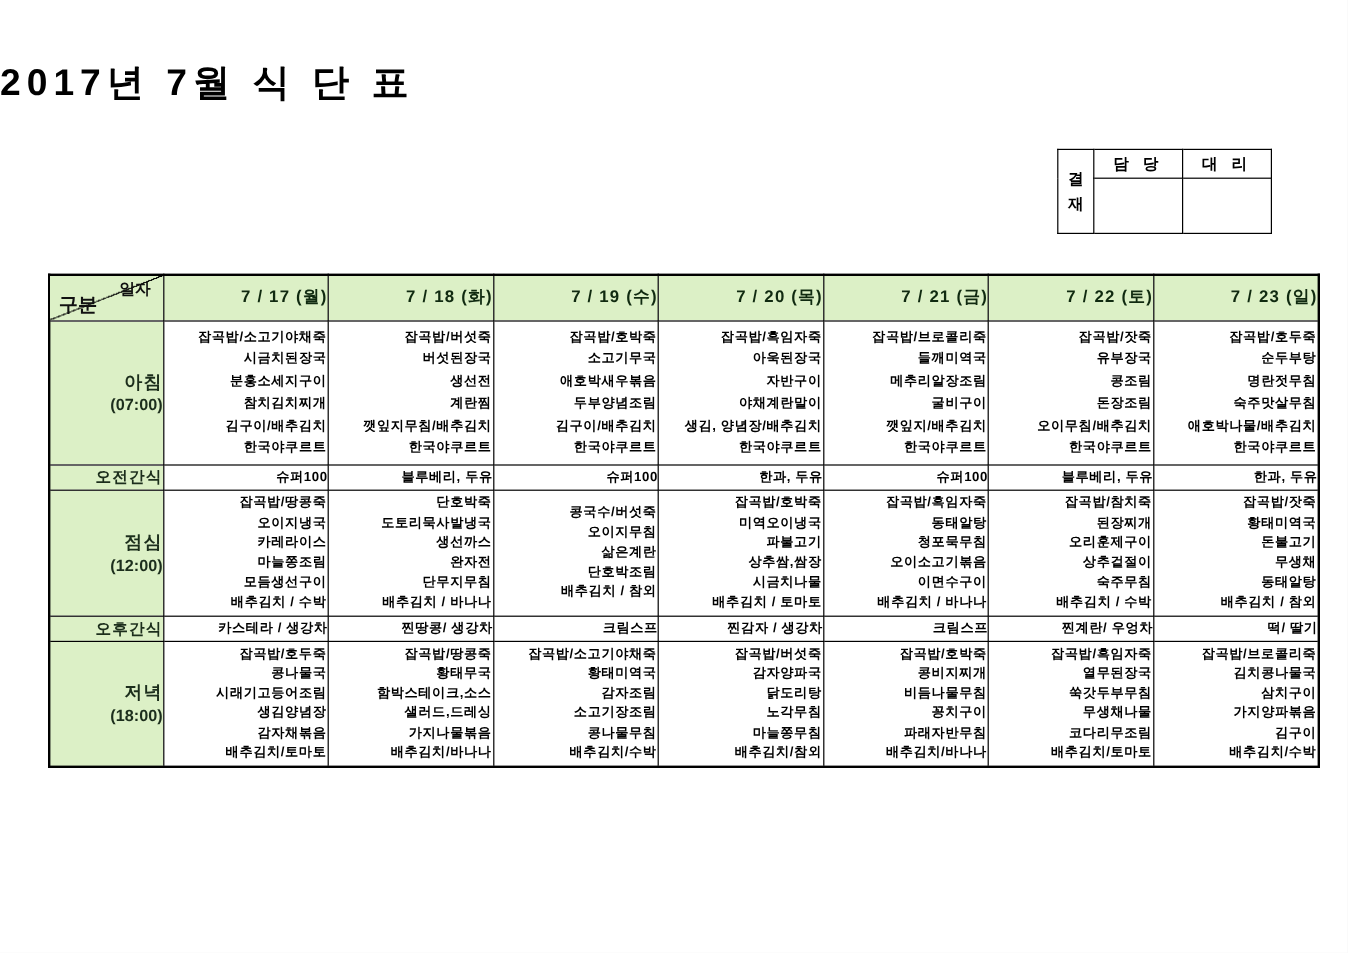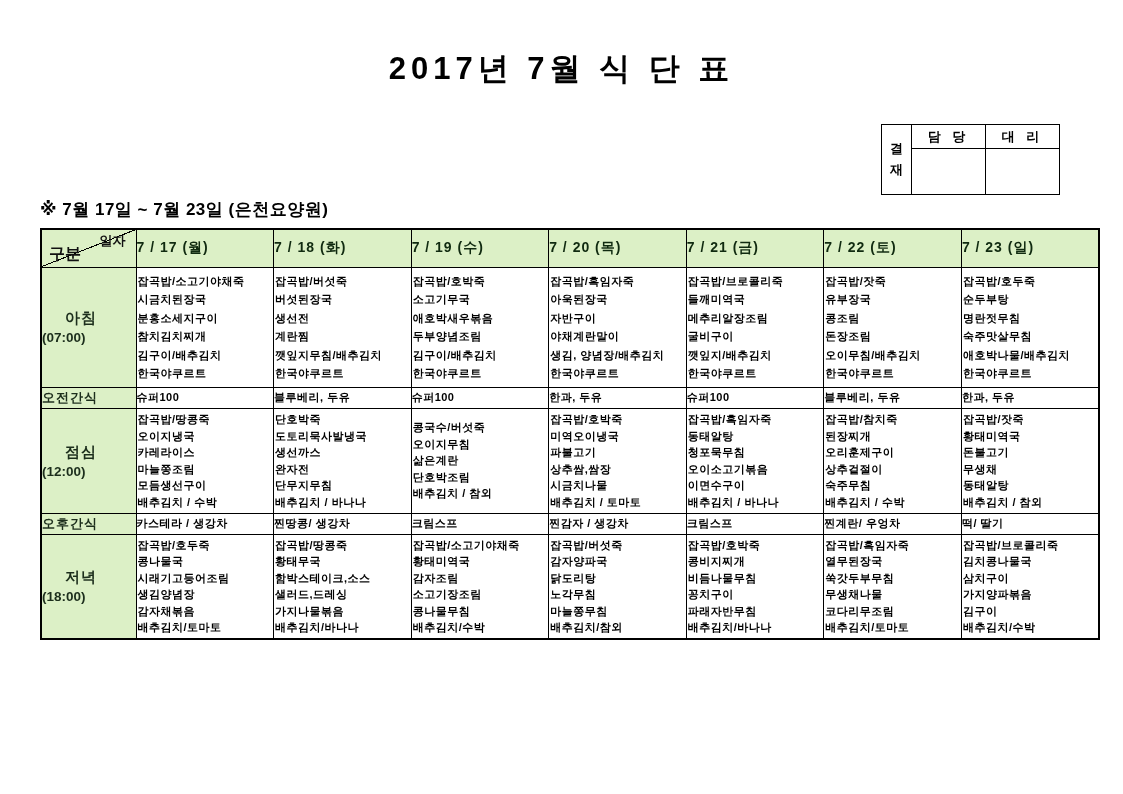--- a/index.html
+++ b/index.html
@@ -3,41 +3,41 @@
 <meta charset="utf-8">
 <style>
   * { margin:0; padding:0; box-sizing:border-box; }
   body { background:#e8e8e8; font-family:"Liberation Sans","DejaVu Sans",sans-serif; }
   .page {
     position:relative; width:1123px; height:794px; background:#ffffff;
     margin:0 auto; overflow:hidden; color:#111;
   }
   .title {
     position:absolute; top:48px; left:0; width:100%;
-    text-align:center; font-size:31px; font-weight:bold; letter-spacing:5px; color:#000;
+    font-size:31px; font-weight:bold; letter-spacing:5px; color:#000;
   }
   
   .approval {
     position:absolute; top:124px; left:881px; border-collapse:collapse;
   }
   .approval td {
     border:1px solid #000; text-align:center; vertical-align:middle;
     font-size:13px; font-weight:bold; color:#000;
   }
   .approval .stamp { width:30px; height:70px; word-break:break-all; line-height:1.6; padding:0 7px; }
   .approval .head { width:74px; height:24px; letter-spacing:4px; }
   .approval .sig  { width:74px; height:46px; }
   .subtitle {
     position:absolute; top:198px; left:40px;
     font-size:17px; font-weight:bold; letter-spacing:0.5px; color:#000;
   }
   
   .menu-wrap { position:absolute; top:228px; left:40px; }
   table.menu { border-collapse:collapse; table-layout:fixed; width:1058px; border:2px solid #000; }
-  table.menu td { border:1px solid #000; vertical-align:middle; text-align:left; overflow:hidden; }
+  table.menu td { border:1px solid #000; vertical-align:middle; text-align:right; overflow:hidden; }
   td.corner {
     position:relative; height:38px; background-color:var(--green);
     background-image:linear-gradient(to bottom right,
       transparent calc(50% - 1px), #000 calc(50% - 1px), #000 50%, transparent 50%);
   }
   td.corner .c-top  { position:absolute; top:2px; right:10px; font-size:13px; font-weight:bold; }
   td.corner .c-bot  { position:absolute; bottom:2px; left:7px; font-size:16px; font-weight:bold; }
   td.day {
     background-color:var(--green); font-size:14px; font-weight:bold;
     letter-spacing:1px; color:#102a10; height:38px;
@@ -77,21 +77,20 @@
         <td class="head">담 당</td>
         <td class="head">대 리</td>
       </tr>
       <tr>
         <td class="sig"></td>
         <td class="sig"></td>
       </tr>
     </tbody>
   </table>
 
-  <div class="subtitle">※ 7월 17일 ~ 7월 23일 (은천요양원)</div>
 
   <div class="menu-wrap">
     <table class="menu" id="menu-table">
       <colgroup id="menu-cols">
           <col style="width: 95px;">
           <col style="width: 137.57px;">
           <col style="width: 137.57px;">
           <col style="width: 137.57px;">
           <col style="width: 137.57px;">
           <col style="width: 137.57px;">

